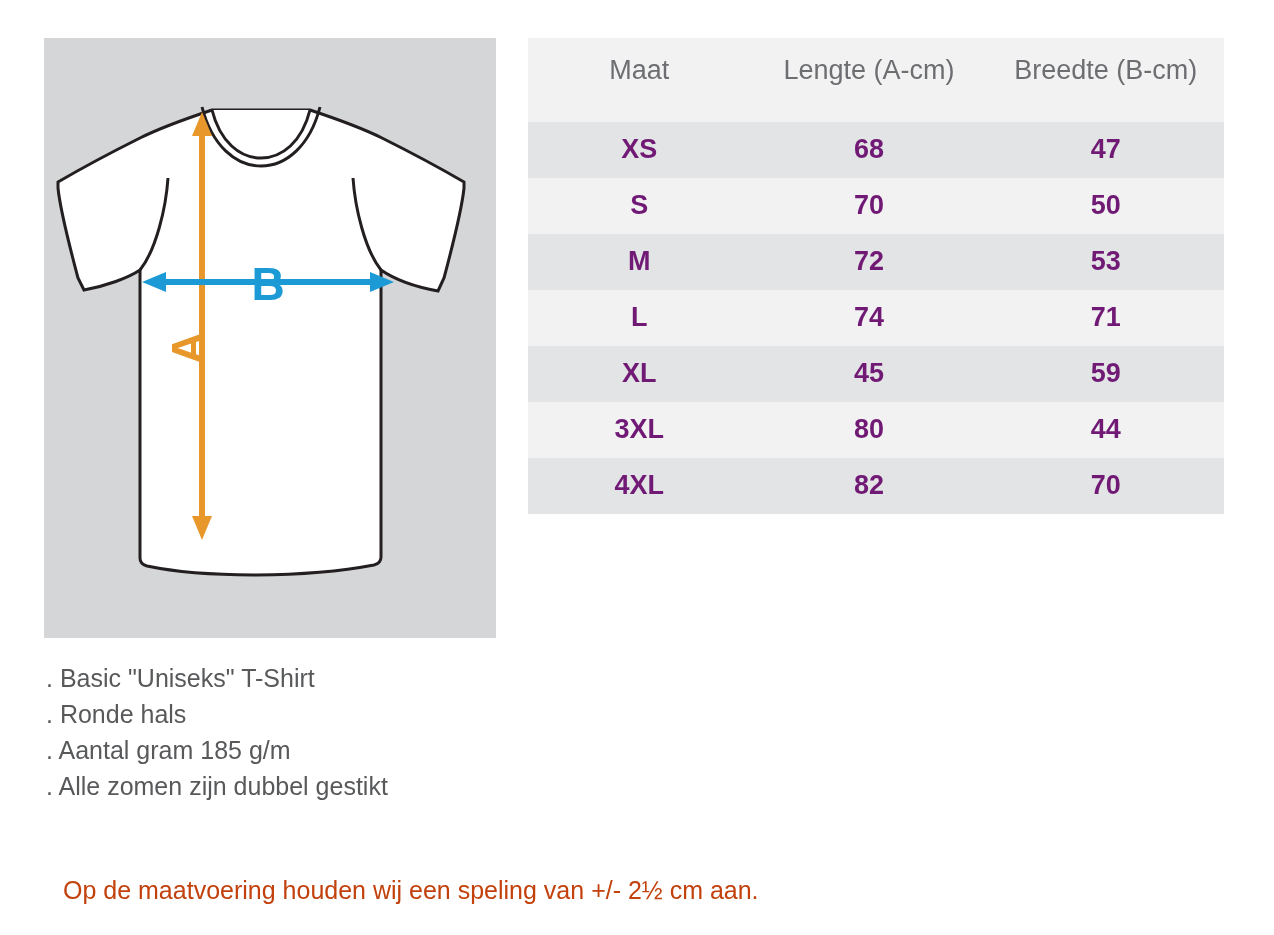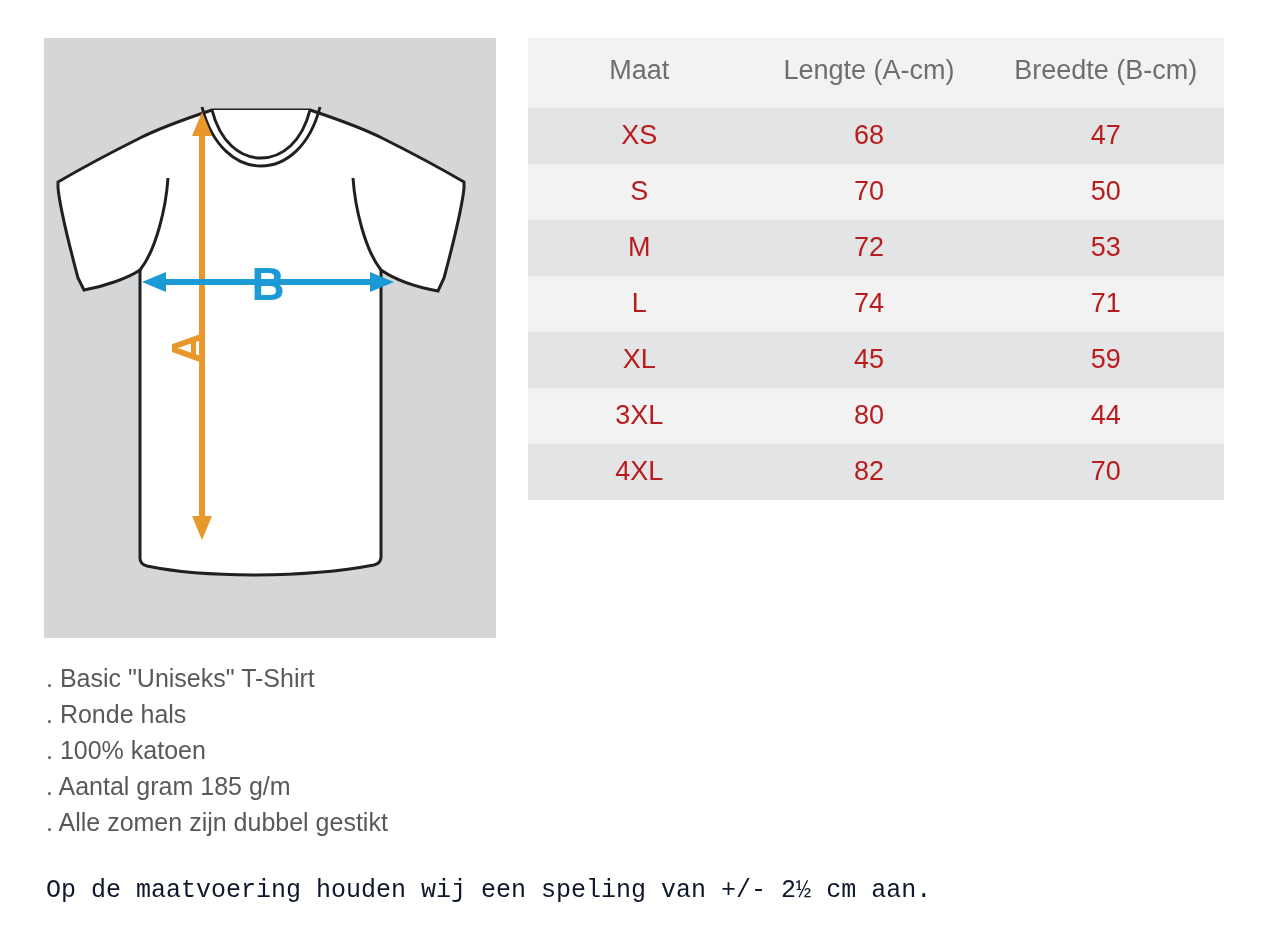--- a/index.html
+++ b/index.html
@@ -37,41 +37,42 @@
     left: 528px;
     top: 38px;
     width: 696px;
     border-collapse: collapse;
     table-layout: fixed;
   }
   .size-table th {
     font-weight: normal;
     font-size: 27px;
     color: #6d6e71;
-    padding: 17px 0 22px 0;
+    padding: 17px 0 36px 0;
     background: #f2f2f2;
     text-align: center;
   }
   .size-table th.col-size,
   .size-table td.col-size {
     width: 32%;
   }
   .size-table th.col-len,
   .size-table td.col-len {
     width: 34%;
   }
   .size-table th.col-wid,
   .size-table td.col-wid {
     width: 34%;
   }
   .size-table td {
     font-size: 27px;
-    color: #b91c1c;
+    color: #701a75;
     padding: 12px 0 13px 0;
     text-align: center;
+    font-weight: bold;
   }
   .size-table tbody tr:nth-child(odd) {
     background: #e3e4e5;
   }
   .size-table tbody tr:nth-child(even) {
     background: #f2f2f2;
   }
 
   
   .specs {
@@ -81,25 +82,24 @@
     width: 900px;
   }
   .specs .spec-line {
     font-size: 25px;
     color: #58595b;
     line-height: 36px;
     white-space: pre;
   }
   .note {
     position: absolute;
-    left: 46px;
+    left: 63px;
     top: 876px;
     font-size: 25px;
-    color: #0f172a;
-    font-family: Liberation Mono, monospace;
+    color: #c2410c;
   }
 </style>
 </head>
 <body>
 
 <div class="shirt-panel">
   <svg class="shirt-svg" width="452" height="600" viewBox="0 0 452 600">
 
     <path d="M168 72
              C 150 78, 120 88, 96 100
@@ -188,18 +188,17 @@
       <td class="col-size">4XL</td>
       <td class="col-len">82</td>
       <td class="col-wid">70</td>
     </tr>
   </tbody>
 </table>
 
 <div class="specs">
   <div class="spec-line">. Basic "Uniseks" T-Shirt</div>
   <div class="spec-line">. Ronde hals</div>
-  <div class="spec-line">. 100% katoen</div>
   <div class="spec-line">. Aantal gram 185 g/m</div>
   <div class="spec-line">. Alle zomen zijn dubbel gestikt</div>
 </div>
 
 <div class="note">Op de maatvoering houden wij een speling van +/- 2½ cm aan.</div>
 
 </body></html>

